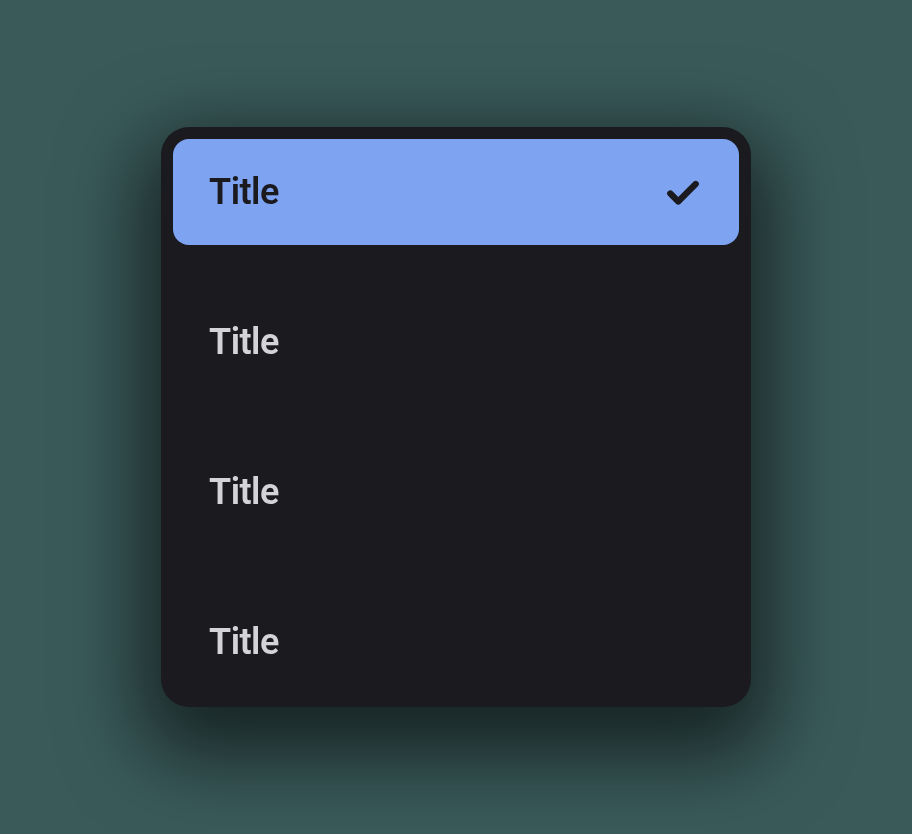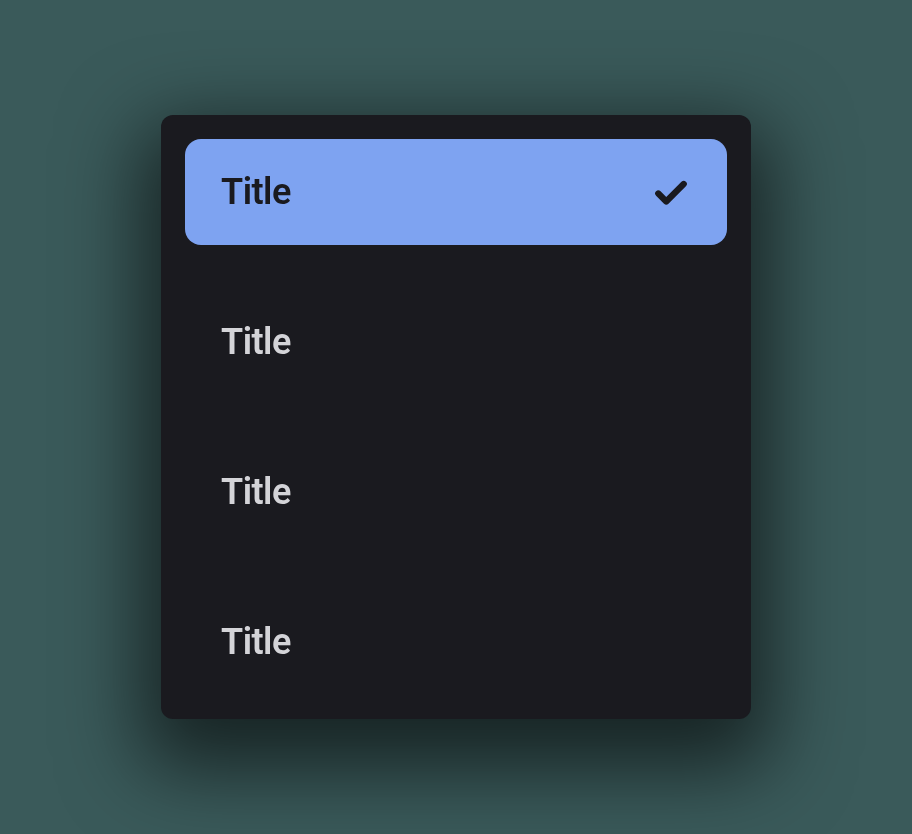--- a/index.html
+++ b/index.html
@@ -14,22 +14,22 @@
       background-color: #3a5a5a;
       display: flex;
       align-items: center;
       justify-content: center;
       font-family: -apple-system, BlinkMacSystemFont, "Segoe UI", Roboto, Helvetica, Arial, sans-serif;
     }
     
     .menu-card {
       width: 590px;
       background-color: #1a1a1f;
-      border-radius: 12px;
-      padding: 24px;
+      border-radius: 28px;
+      padding: 12px;
       box-shadow: 0 30px 80px 20px rgba(0, 0, 0, 0.6);
     }
     
     .menu-item {
       display: flex;
       align-items: center;
       justify-content: space-between;
       padding: 32px 36px;
       border-radius: 16px;
       cursor: pointer;

